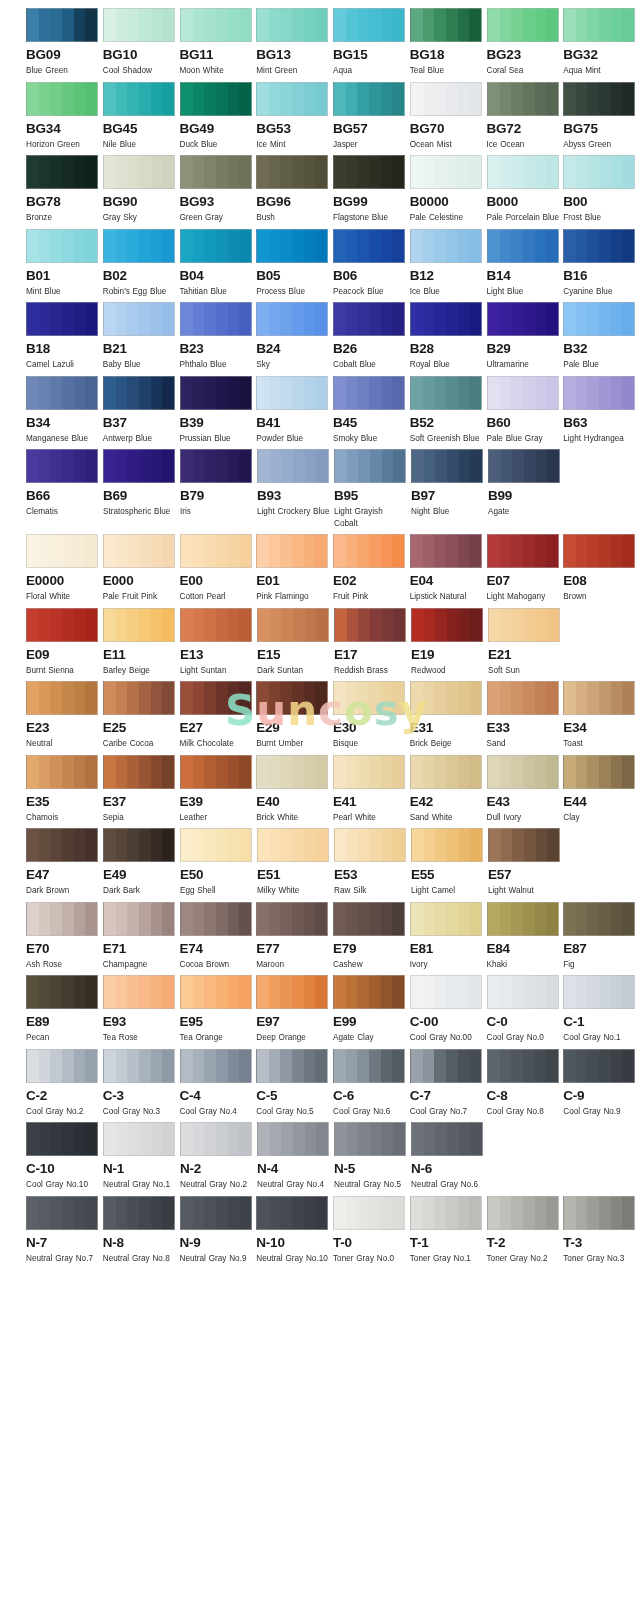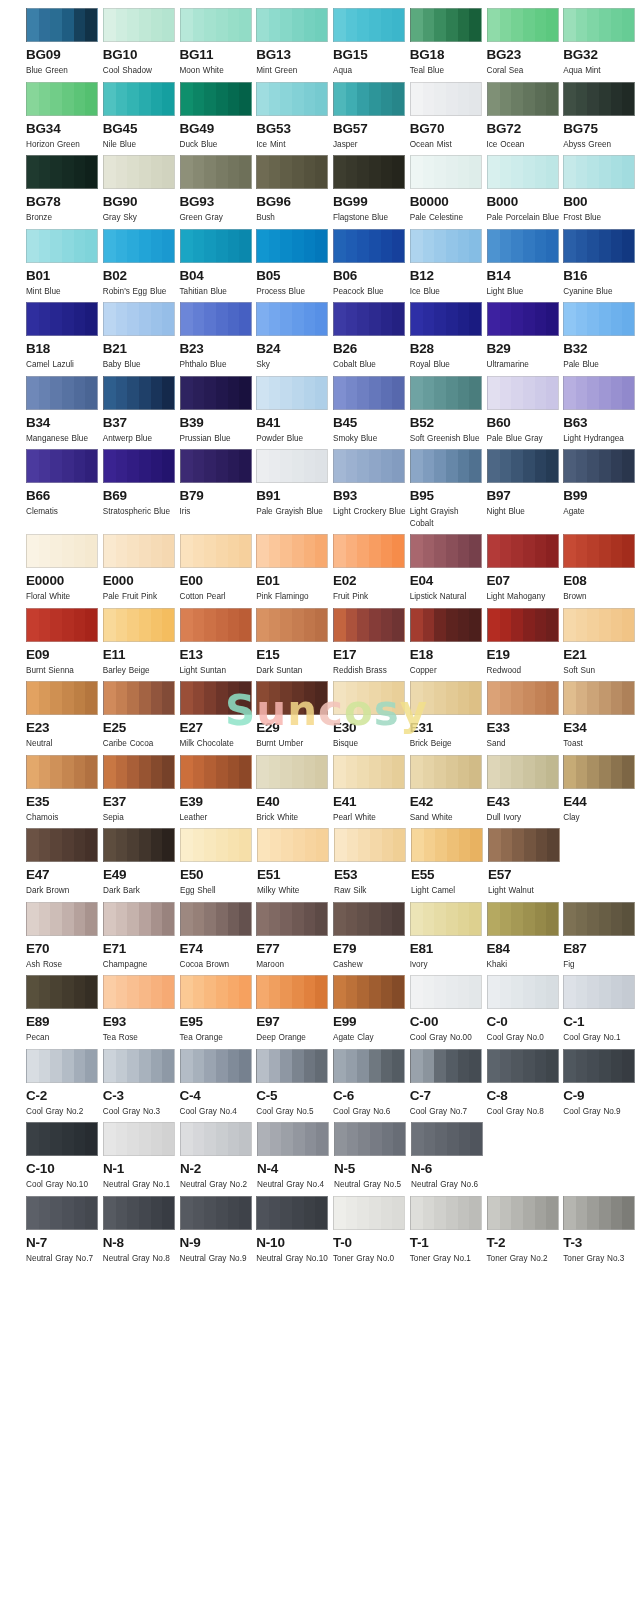--- a/index.html
+++ b/index.html
@@ -345,25 +345,20 @@
         <div class="swatch" style="background: linear-gradient(90deg, rgb(58, 35, 145) 0%, rgb(58, 35, 145) 16.67%, rgb(54, 32, 138) 16.67%, rgb(54, 32, 138) 33.33%, rgb(49, 28, 131) 33.33%, rgb(49, 28, 131) 50%, rgb(44, 25, 124) 50%, rgb(44, 25, 124) 66.67%, rgb(40, 22, 117) 66.67%, rgb(40, 22, 117) 83.33%, rgb(35, 19, 110) 83.33%, rgb(35, 19, 110) 100%);"></div>
         <div class="code">B69</div>
         <div class="cname">Stratospheric Blue</div>
       </div>
       <div class="cell">
         <div class="swatch" style="background: linear-gradient(90deg, rgb(60, 42, 115) 0%, rgb(60, 42, 115) 16.67%, rgb(55, 38, 108) 16.67%, rgb(55, 38, 108) 33.33%, rgb(50, 34, 101) 33.33%, rgb(50, 34, 101) 50%, rgb(45, 30, 94) 50%, rgb(45, 30, 94) 66.67%, rgb(40, 26, 87) 66.67%, rgb(40, 26, 87) 83.33%, rgb(35, 22, 80) 83.33%, rgb(35, 22, 80) 100%);"></div>
         <div class="code">B79</div>
         <div class="cname">Iris</div>
       </div>
       <div class="cell">
-        <div class="swatch" style="background: linear-gradient(90deg, rgb(236, 238, 240) 0%, rgb(236, 238, 240) 16.67%, rgb(233, 235, 238) 16.67%, rgb(233, 235, 238) 33.33%, rgb(230, 233, 236) 33.33%, rgb(230, 233, 236) 50%, rgb(227, 231, 234) 50%, rgb(227, 231, 234) 66.67%, rgb(224, 228, 232) 66.67%, rgb(224, 228, 232) 83.33%, rgb(222, 226, 230) 83.33%, rgb(222, 226, 230) 100%);"></div>
-        <div class="code">B91</div>
-        <div class="cname">Pale Grayish Blue</div>
-      </div>
-      <div class="cell">
         <div class="swatch" style="background: linear-gradient(90deg, rgb(163, 183, 212) 0%, rgb(163, 183, 212) 16.67%, rgb(156, 177, 208) 16.67%, rgb(156, 177, 208) 33.33%, rgb(149, 172, 204) 33.33%, rgb(149, 172, 204) 50%, rgb(143, 166, 200) 50%, rgb(143, 166, 200) 66.67%, rgb(136, 161, 196) 66.67%, rgb(136, 161, 196) 83.33%, rgb(131, 156, 192) 83.33%, rgb(131, 156, 192) 100%);"></div>
         <div class="code">B93</div>
         <div class="cname">Light Crockery Blue</div>
       </div>
       <div class="cell">
         <div class="swatch" style="background: linear-gradient(90deg, rgb(139, 166, 198) 0%, rgb(139, 166, 198) 16.67%, rgb(127, 156, 190) 16.67%, rgb(127, 156, 190) 33.33%, rgb(115, 146, 180) 33.33%, rgb(115, 146, 180) 50%, rgb(102, 135, 168) 50%, rgb(102, 135, 168) 66.67%, rgb(90, 124, 156) 66.67%, rgb(90, 124, 156) 83.33%, rgb(80, 113, 144) 83.33%, rgb(80, 113, 144) 100%);"></div>
         <div class="code">B95</div>
         <div class="cname">Light Grayish Cobalt</div>
       </div>
       <div class="cell">
@@ -437,25 +432,20 @@
       </div>
       <div class="cell">
         <div class="swatch" style="background: linear-gradient(90deg, rgb(216, 146, 98) 0%, rgb(216, 146, 98) 16.67%, rgb(210, 139, 92) 16.67%, rgb(210, 139, 92) 33.33%, rgb(204, 132, 86) 33.33%, rgb(204, 132, 86) 50%, rgb(198, 125, 81) 50%, rgb(198, 125, 81) 66.67%, rgb(192, 118, 75) 66.67%, rgb(192, 118, 75) 83.33%, rgb(186, 112, 70) 83.33%, rgb(186, 112, 70) 100%);"></div>
         <div class="code">E15</div>
         <div class="cname">Dark Suntan</div>
       </div>
       <div class="cell">
         <div class="swatch" style="background: linear-gradient(90deg, rgb(195, 100, 63) 0%, rgb(195, 100, 63) 16.67%, rgb(172, 82, 60) 16.67%, rgb(172, 82, 60) 33.33%, rgb(150, 69, 58) 33.33%, rgb(150, 69, 58) 50%, rgb(133, 60, 56) 50%, rgb(133, 60, 56) 66.67%, rgb(122, 56, 54) 66.67%, rgb(122, 56, 54) 83.33%, rgb(111, 52, 51) 83.33%, rgb(111, 52, 51) 100%);"></div>
         <div class="code">E17</div>
         <div class="cname">Reddish Brass</div>
-      </div>
-      <div class="cell">
-        <div class="swatch" style="background: linear-gradient(90deg, rgb(163, 60, 47) 0%, rgb(163, 60, 47) 16.67%, rgb(140, 49, 41) 16.67%, rgb(140, 49, 41) 33.33%, rgb(110, 39, 34) 33.33%, rgb(110, 39, 34) 50%, rgb(93, 35, 31) 50%, rgb(93, 35, 31) 66.67%, rgb(85, 33, 30) 66.67%, rgb(85, 33, 30) 83.33%, rgb(77, 31, 28) 83.33%, rgb(77, 31, 28) 100%);"></div>
-        <div class="code">E18</div>
-        <div class="cname">Copper</div>
       </div>
       <div class="cell">
         <div class="swatch" style="background: linear-gradient(90deg, rgb(180, 44, 34) 0%, rgb(180, 44, 34) 16.67%, rgb(169, 40, 31) 16.67%, rgb(169, 40, 31) 33.33%, rgb(150, 36, 31) 33.33%, rgb(150, 36, 31) 50%, rgb(132, 33, 30) 50%, rgb(132, 33, 30) 66.67%, rgb(120, 32, 30) 66.67%, rgb(120, 32, 30) 83.33%, rgb(110, 31, 29) 83.33%, rgb(110, 31, 29) 100%);"></div>
         <div class="code">E19</div>
         <div class="cname">Redwood</div>
       </div>
       <div class="cell">
         <div class="swatch" style="background: linear-gradient(90deg, rgb(246, 216, 169) 0%, rgb(246, 216, 169) 16.67%, rgb(245, 212, 162) 16.67%, rgb(245, 212, 162) 33.33%, rgb(244, 208, 155) 33.33%, rgb(244, 208, 155) 50%, rgb(243, 204, 148) 50%, rgb(243, 204, 148) 66.67%, rgb(242, 200, 141) 66.67%, rgb(242, 200, 141) 83.33%, rgb(241, 196, 134) 83.33%, rgb(241, 196, 134) 100%);"></div>
         <div class="code">E21</div>
         <div class="cname">Soft Sun</div>

